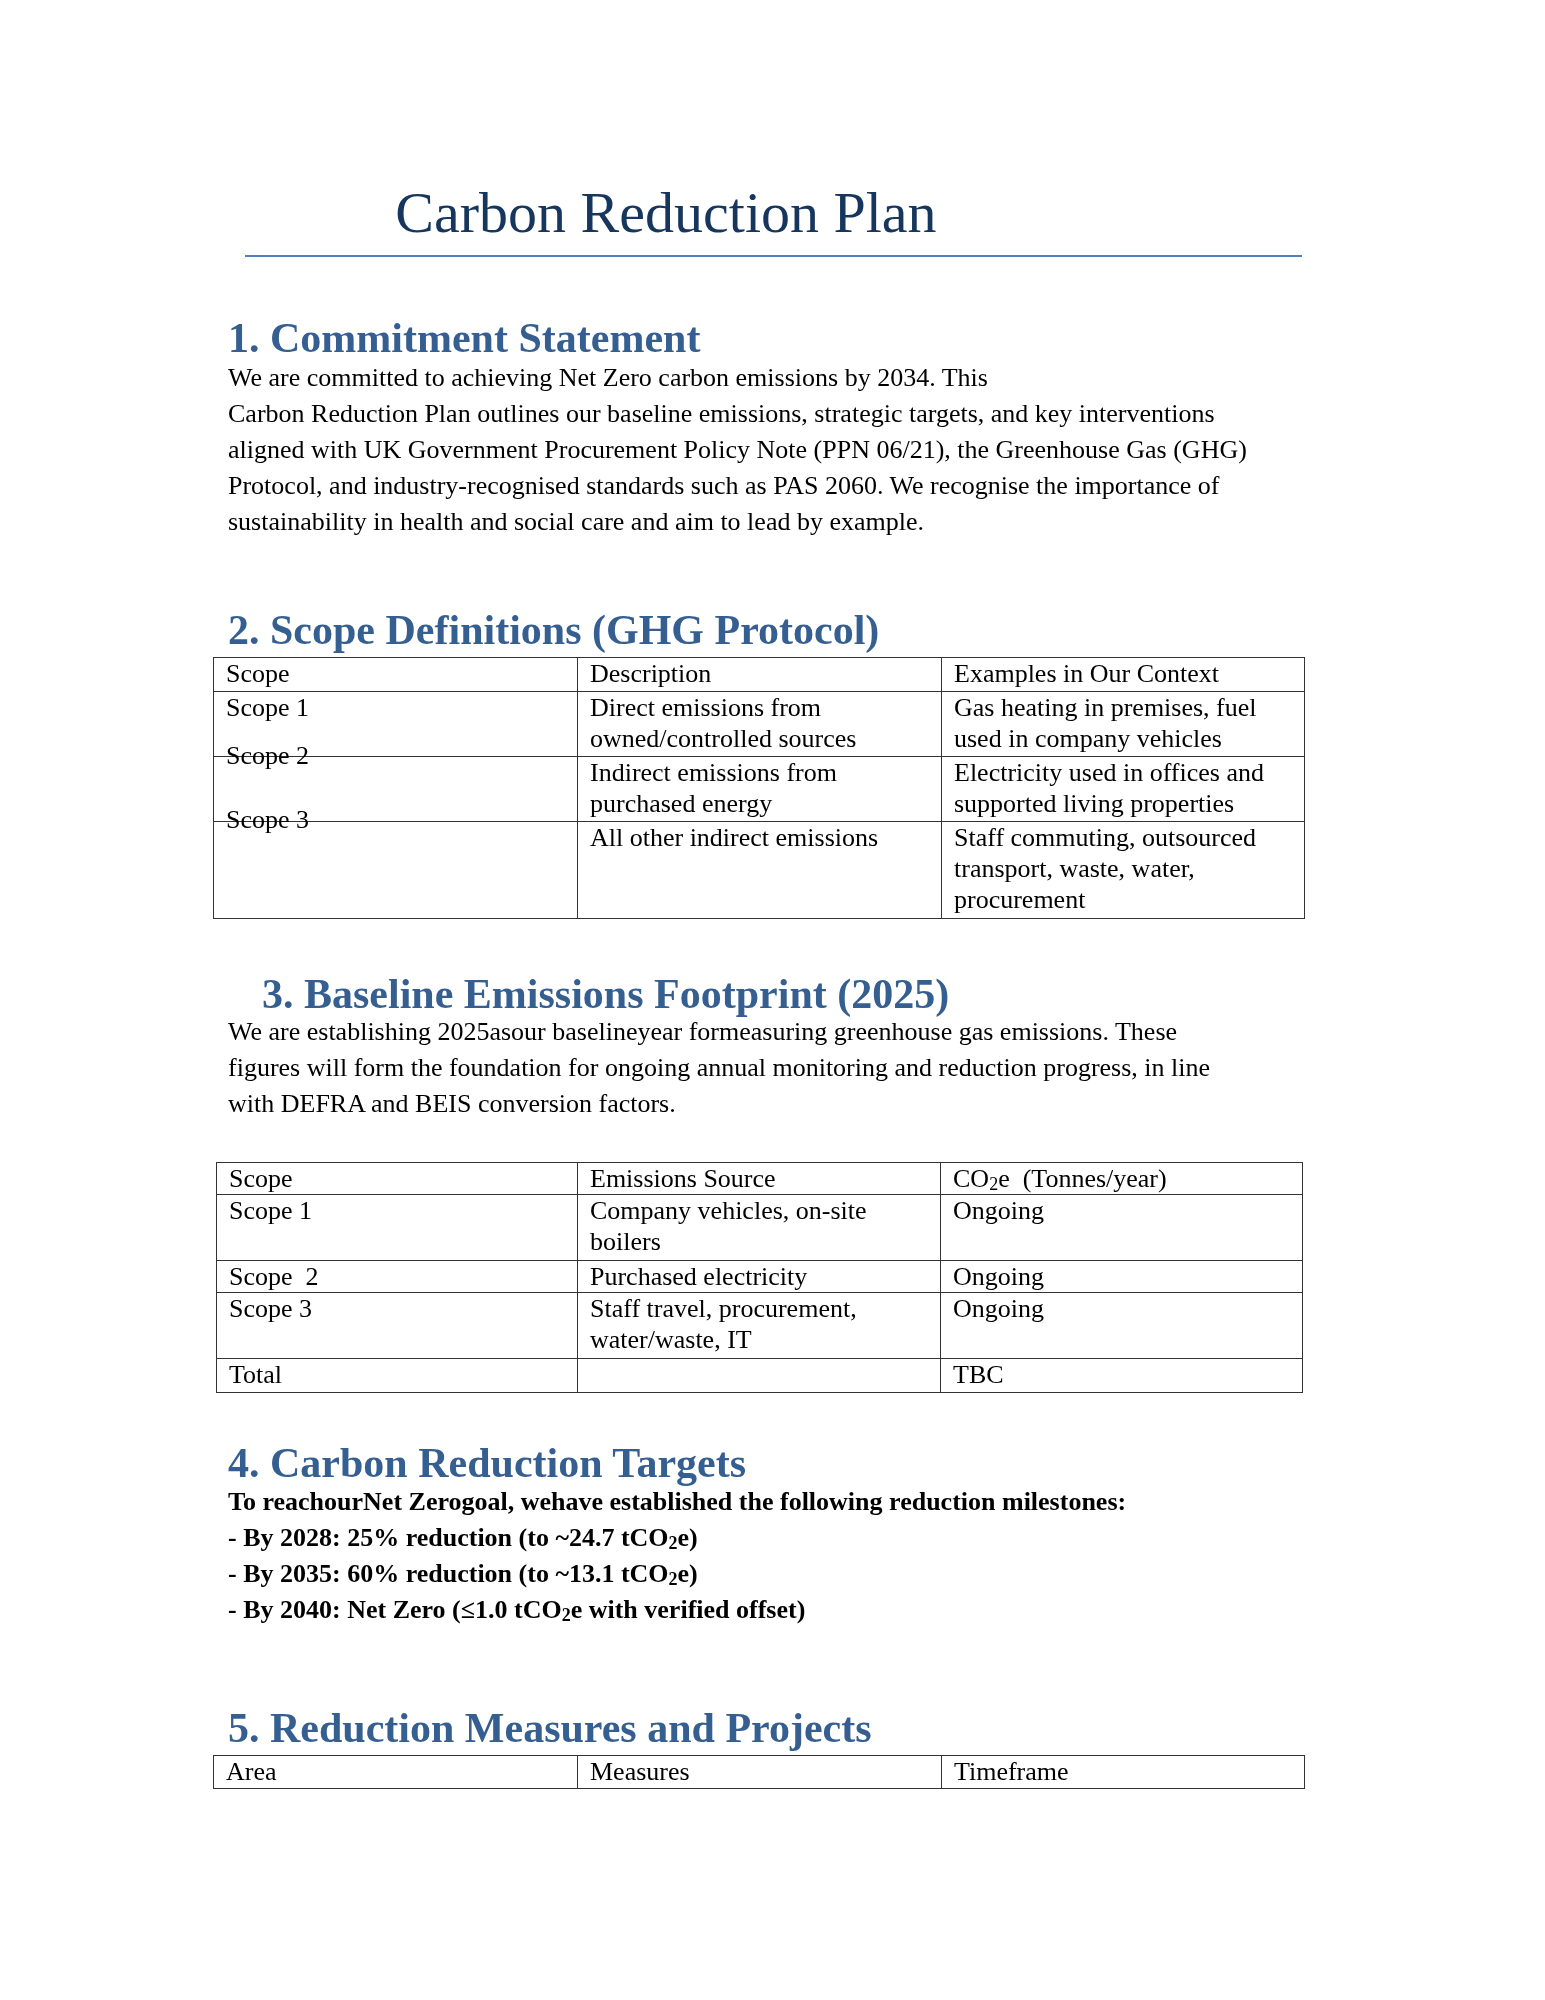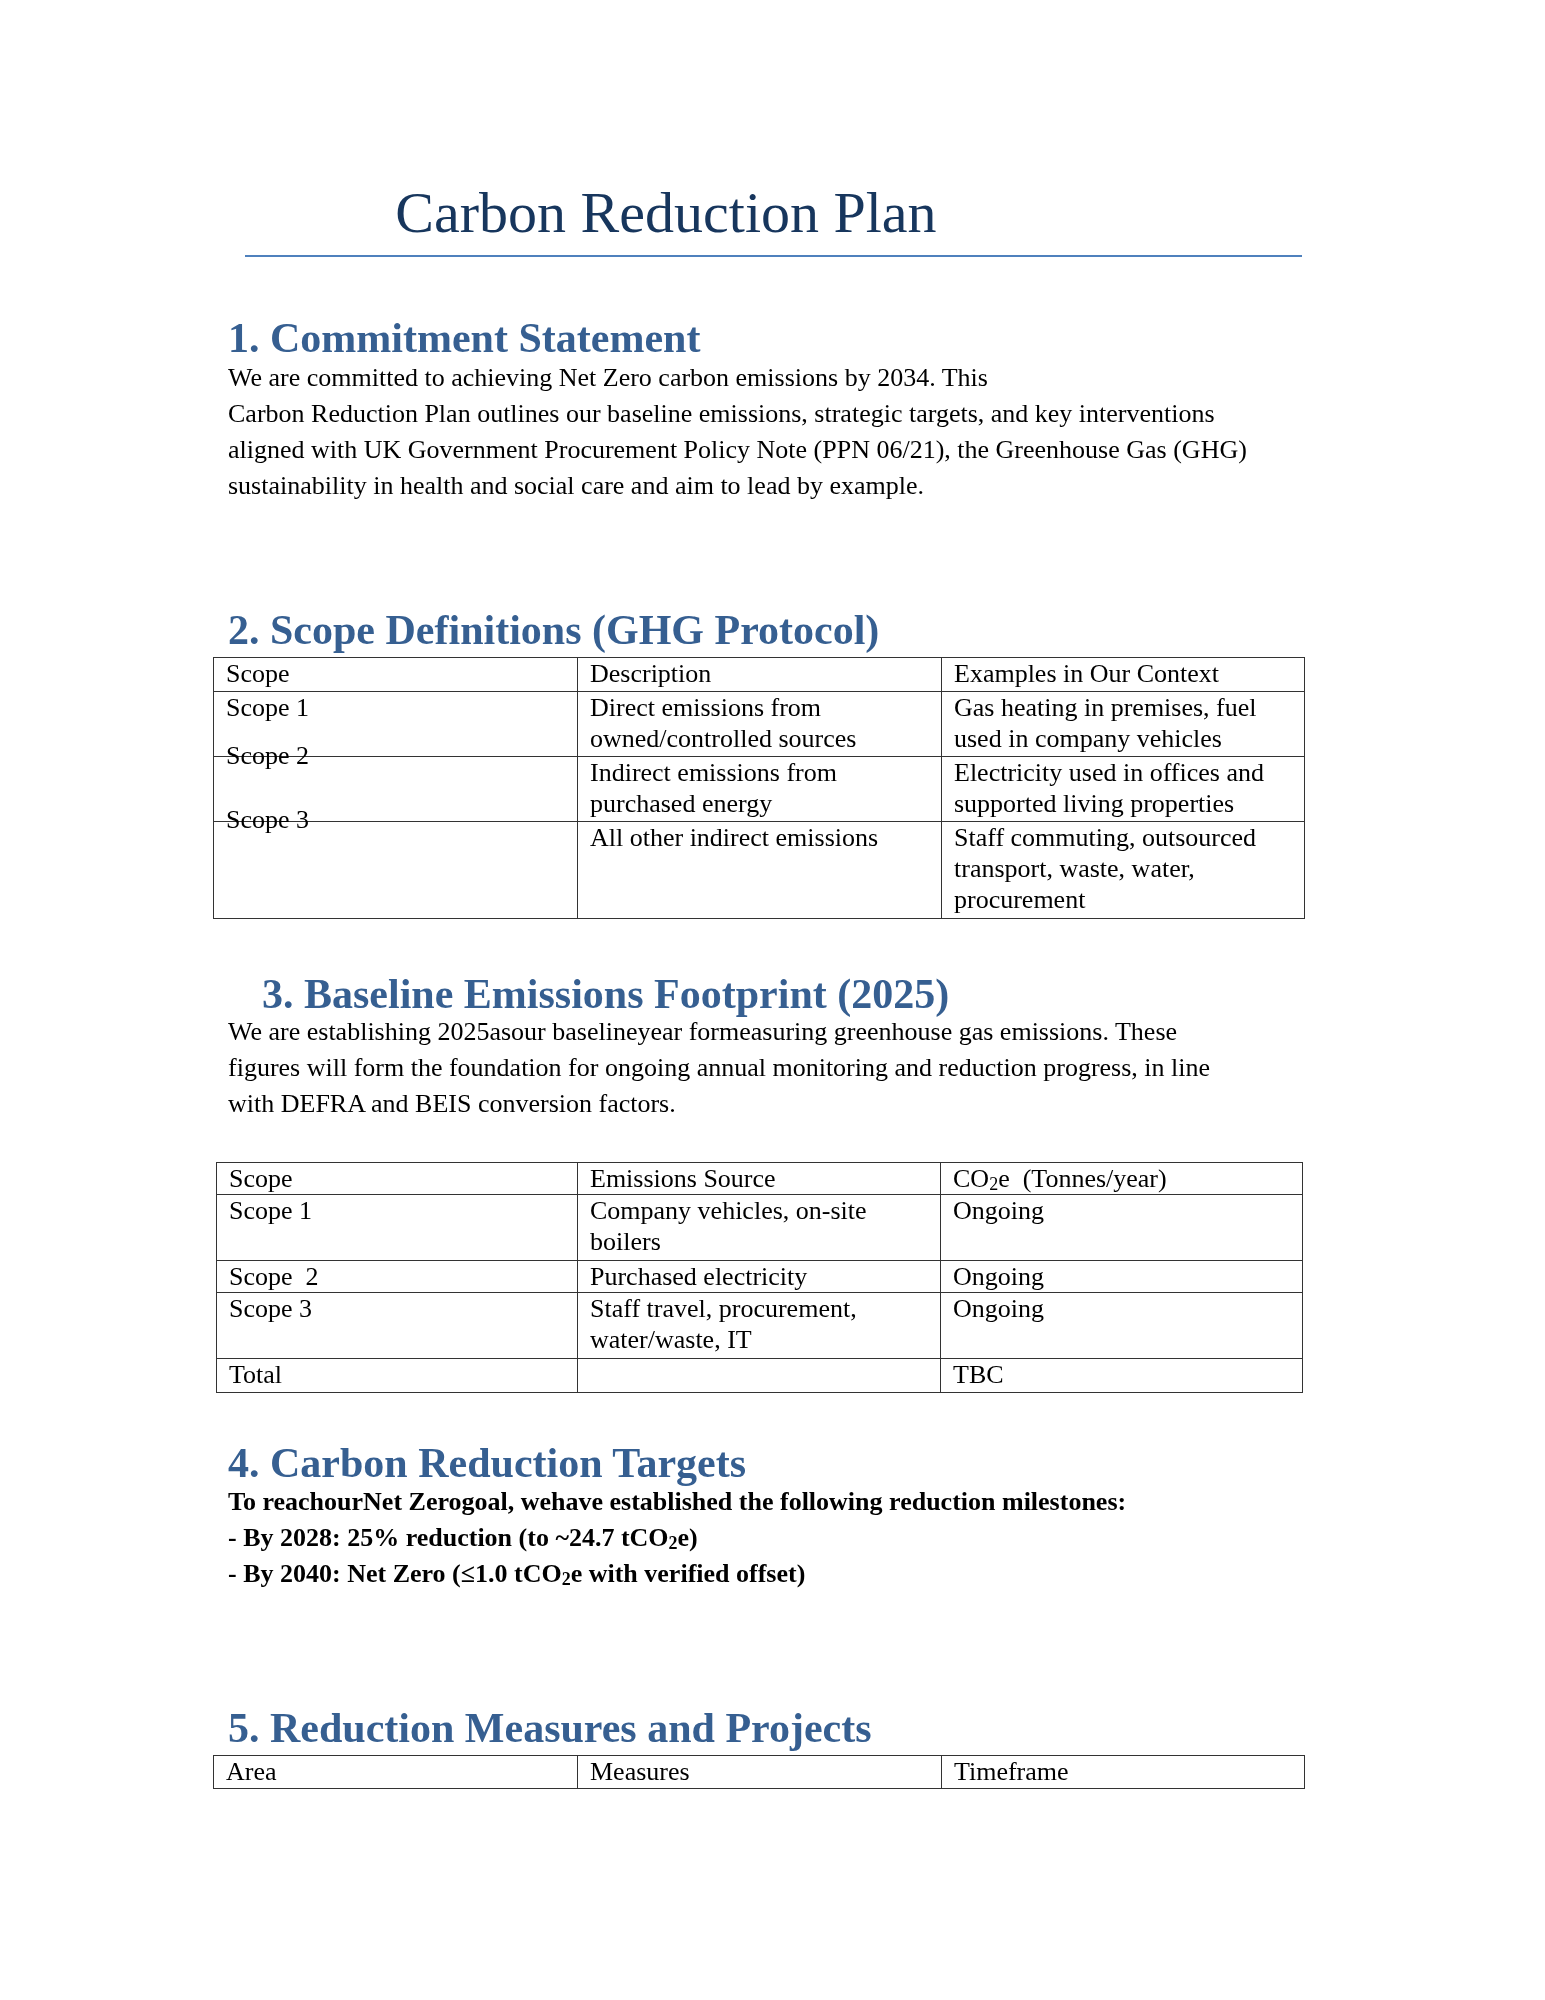--- a/index.html
+++ b/index.html
@@ -26,20 +26,21 @@
 <body>
 
 <div class="abs title">Carbon Reduction Plan</div>
 <div class="abs title-rule"></div>
 
 <div class="abs heading" style="top:318px;">1. Commitment Statement</div>
 <div class="abs body-text" style="top:360px;">
   <span class="line">We are committed to achieving Net Zero carbon emissions by 2034. This</span>
   <span class="line">Carbon Reduction Plan outlines our baseline emissions, strategic targets, and key interventions</span>
   <span class="line">aligned with UK Government Procurement Policy Note (PPN 06/21), the Greenhouse Gas (GHG)</span>
+  <span class="line">Protocol, and industry-recognised standards such as PAS 2060. We recognise the importance of</span>
   <span class="line">sustainability in health and social care and aim to lead by example.</span>
 </div>
 
 <div class="abs heading" style="top:610px;">2. Scope Definitions (GHG Protocol)</div>
 <table class="grid" style="left:213px; top:657px; width:1091px;">
   <colgroup>
       <col style="width:364px">
       <col style="width:364px">
       <col style="width:363px">
     </colgroup>
@@ -136,20 +137,21 @@
     <td></td>
     <td>TBC</td>
   </tr>
 </tbody>
   </table>
 
 <div class="abs heading" style="top:1443px;">4. Carbon Reduction Targets</div>
 <div class="abs body-text" style="top:1484px;font-weight:bold;">
   <span class="line">To reachourNet Zerogoal, wehave established the following reduction milestones:</span>
   <span class="line"><span>- By 2028: 25% reduction (to ~24.7 tCO</span><sub class="co2">2</sub><span>e)</span></span>
+  <span class="line"><span>- By 2035: 60% reduction (to ~13.1 tCO</span><sub class="co2">2</sub><span>e)</span></span>
   <span class="line"><span>- By 2040: Net Zero (≤1.0 tCO</span><sub class="co2">2</sub><span>e with verified offset)</span></span>
 </div>
 
 <div class="abs heading" style="top:1708px;">5. Reduction Measures and Projects</div>
 <table class="grid" style="left:213px; top:1755px; width:1091px;border-radius:14px;">
   <colgroup>
       <col style="width:364px">
       <col style="width:364px">
       <col style="width:363px">
     </colgroup>

